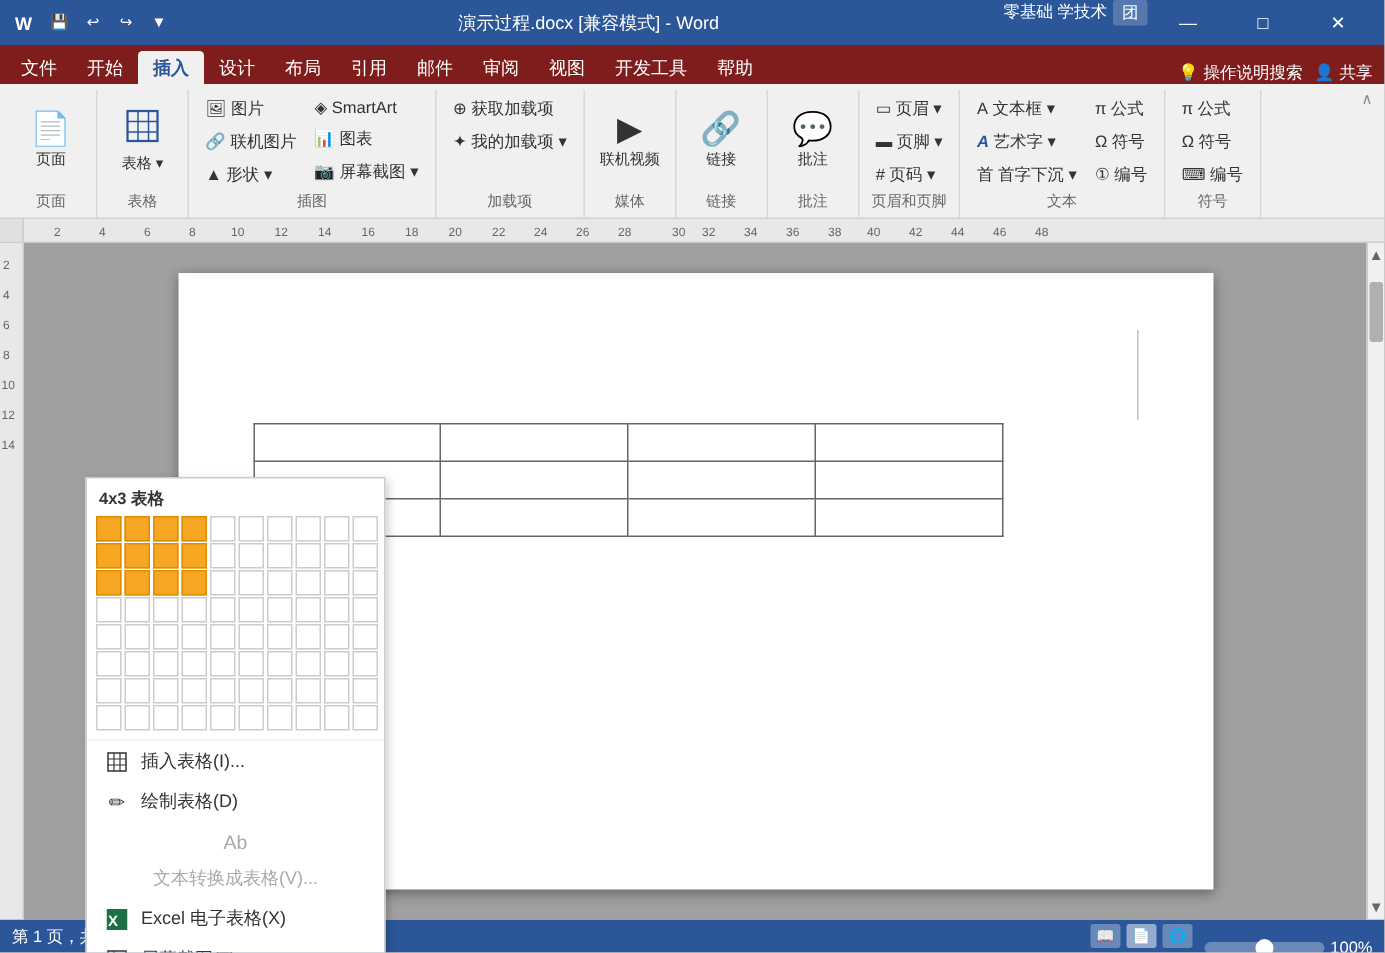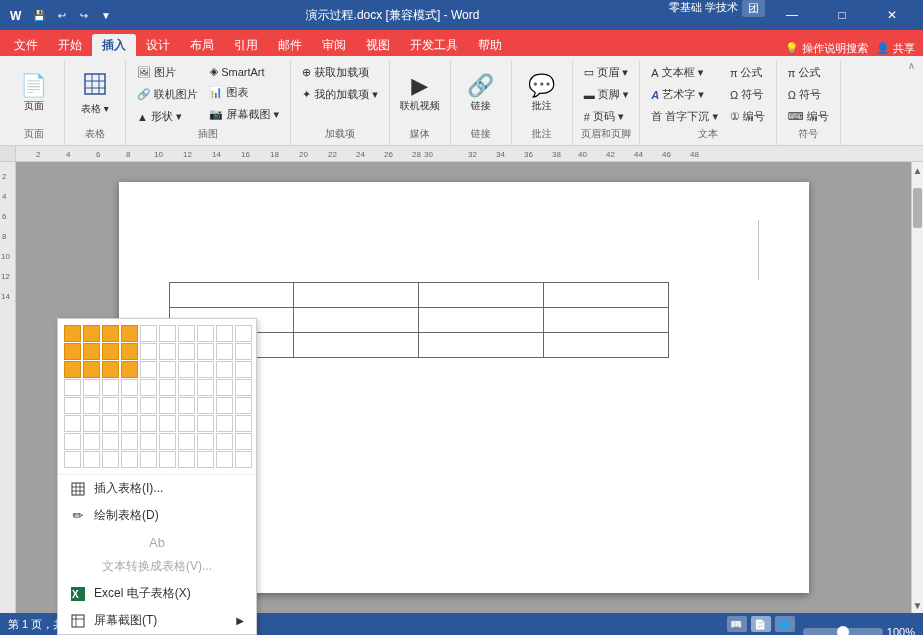--- a/index.html
+++ b/index.html
@@ -21,21 +21,21 @@
     .title-center { flex: 1; text-align: center; font-size: 12px; }
     .title-right { display: flex; align-items: flex-start; gap: 4px; }
     .win-btn { width: 46px; height: 30px; display: flex; align-items: center; justify-content: center; font-size: 12px; color: white; cursor: pointer; }
 
     
     .qat { display: flex; align-items: center; gap: 2px; }
     .qat-btn { width: 20px; height: 20px; display: flex; align-items: center; justify-content: center; font-size: 10px; color: white; cursor: pointer; border-radius: 2px; }
 
     
     .ribbon-tabs {
-      background: #ef4444;
+      background: #7f1d1d;
       height: 26px;
       display: flex;
       align-items: flex-end;
       padding-left: 4px;
     }
     .ribbon-tab {
       padding: 4px 10px;
       font-size: 12px;
       color: white;
       cursor: pointer;
@@ -433,21 +433,21 @@
       <span style="position:absolute;left:138px;font-size:8px;color:#666;">10</span>
       <span style="position:absolute;left:167px;font-size:8px;color:#666;">12</span>
       <span style="position:absolute;left:196px;font-size:8px;color:#666;">14</span>
       <span style="position:absolute;left:225px;font-size:8px;color:#666;">16</span>
       <span style="position:absolute;left:254px;font-size:8px;color:#666;">18</span>
       <span style="position:absolute;left:283px;font-size:8px;color:#666;">20</span>
       <span style="position:absolute;left:312px;font-size:8px;color:#666;">22</span>
       <span style="position:absolute;left:340px;font-size:8px;color:#666;">24</span>
       <span style="position:absolute;left:368px;font-size:8px;color:#666;">26</span>
       <span style="position:absolute;left:396px;font-size:8px;color:#666;">28</span>
-      <span style="position:absolute;left:408px;font-size:8px;color:#666;">30</span>
+      <span style="position:absolute;left:432px;font-size:8px;color:#666;">30</span>
       <span style="position:absolute;left:452px;font-size:8px;color:#666;">32</span>
       <span style="position:absolute;left:480px;font-size:8px;color:#666;">34</span>
       <span style="position:absolute;left:508px;font-size:8px;color:#666;">36</span>
       <span style="position:absolute;left:536px;font-size:8px;color:#666;">38</span>
       <span style="position:absolute;left:562px;font-size:8px;color:#666;">40</span>
       <span style="position:absolute;left:590px;font-size:8px;color:#666;">42</span>
       <span style="position:absolute;left:618px;font-size:8px;color:#666;">44</span>
       <span style="position:absolute;left:646px;font-size:8px;color:#666;">46</span>
       <span style="position:absolute;left:674px;font-size:8px;color:#666;">48</span>
     </div>
@@ -501,20 +501,21 @@
     <div style="height:16px;display:flex;align-items:center;justify-content:center;cursor:pointer;font-size:10px;color:#666;">▲</div>
     <div style="flex:1;position:relative;">
       <div style="position:absolute;top:10px;left:1px;right:1px;height:40px;background:#b0b0b0;border-radius:2px;"></div>
     </div>
     <div style="height:16px;display:flex;align-items:center;justify-content:center;cursor:pointer;font-size:10px;color:#666;">▼</div>
   </div>
 
   <div class="dropdown-menu">
 
     <div class="grid-picker">
+      <div class="grid-label">4x3 表格</div>
       <div class="grid-cells" id="grid-container">
       <div class="grid-cell highlighted"></div>
           <div class="grid-cell highlighted"></div>
           <div class="grid-cell highlighted"></div>
           <div class="grid-cell highlighted"></div>
           <div class="grid-cell normal"></div>
           <div class="grid-cell normal"></div>
           <div class="grid-cell normal"></div>
           <div class="grid-cell normal"></div>
           <div class="grid-cell normal"></div>

